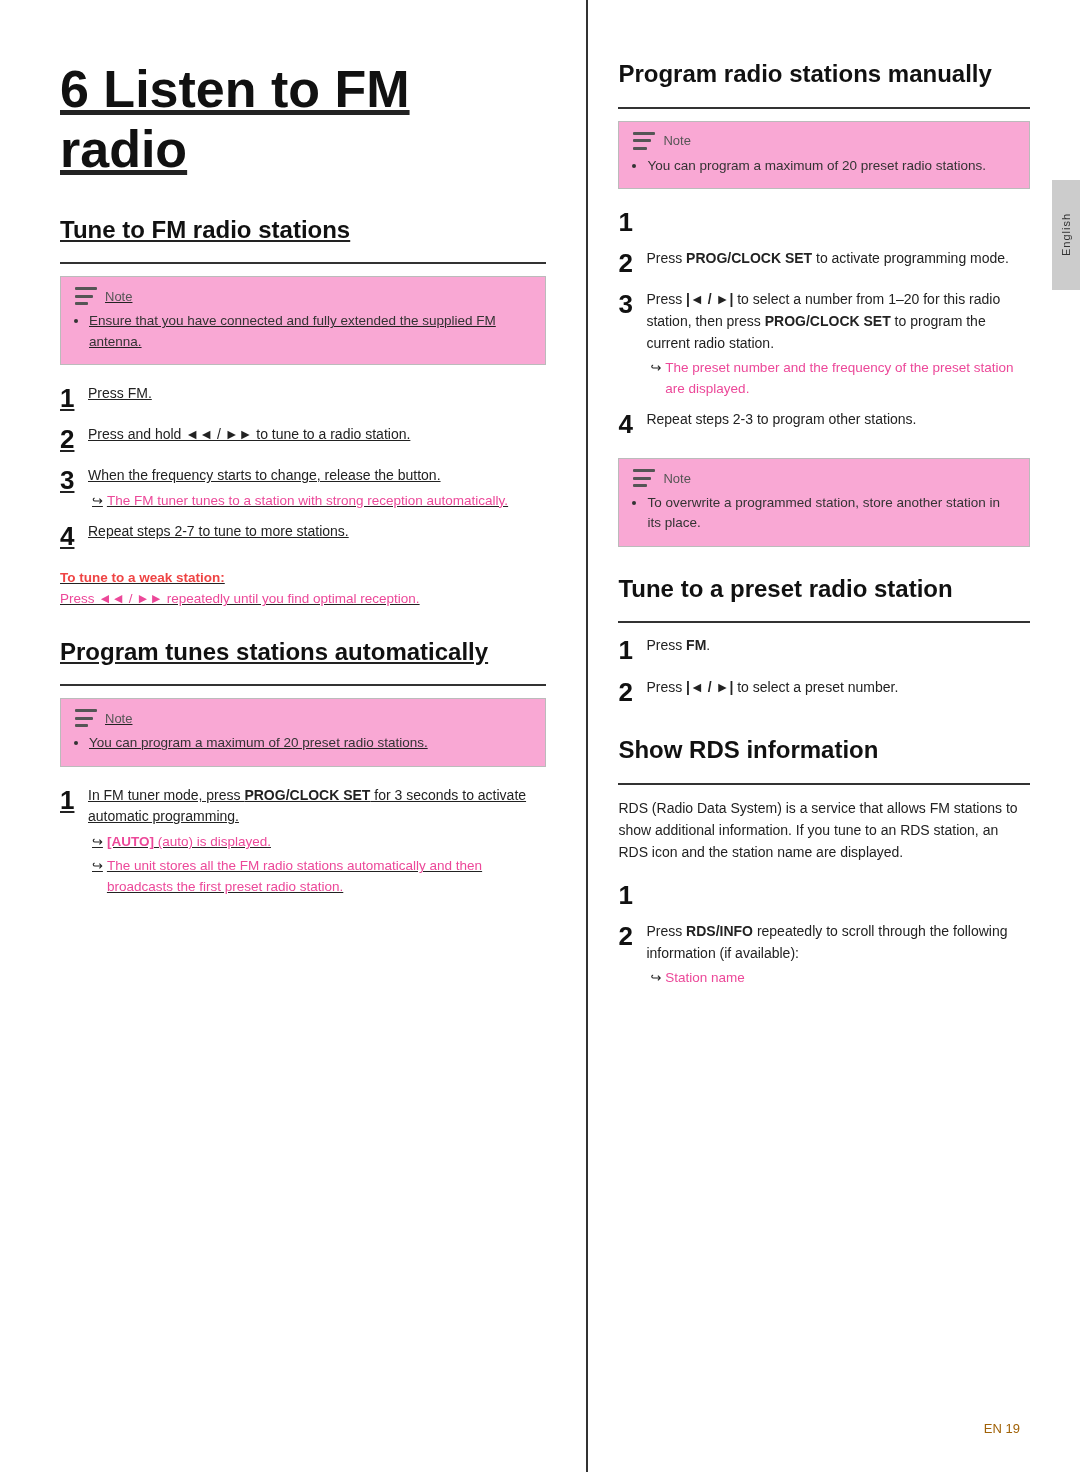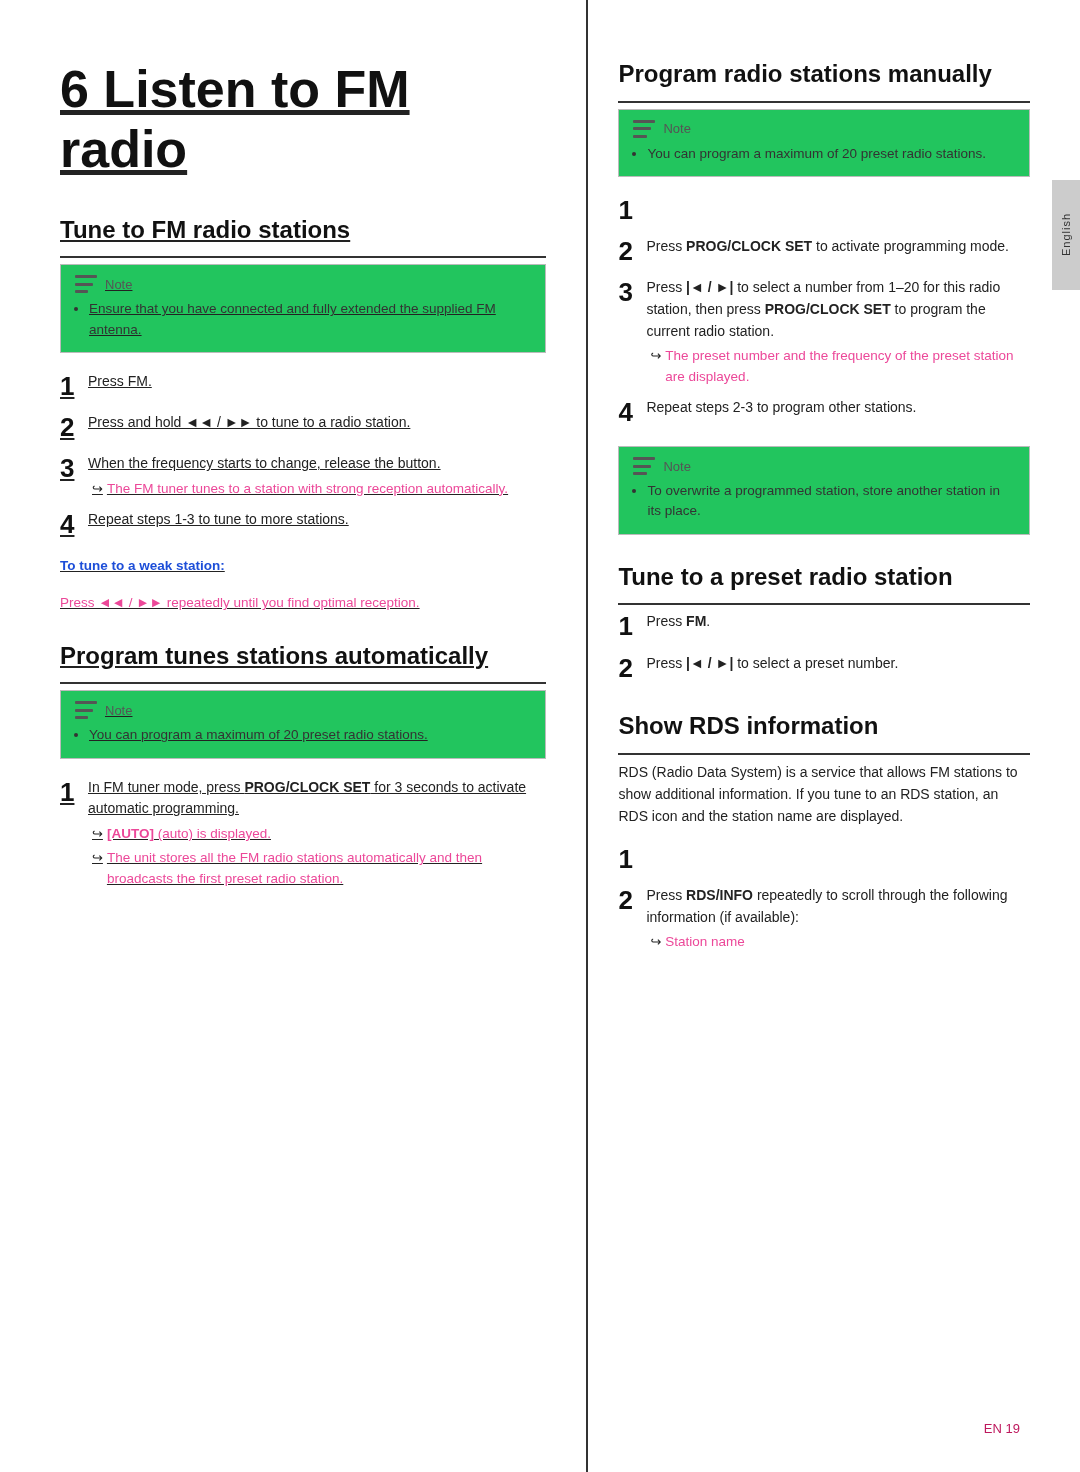--- a/index.html
+++ b/index.html
@@ -63,31 +63,31 @@
       line-height: 1.15;
       margin-bottom: 36px;
     }
 
     
     .section-heading {
       font-size: 24px;
       font-weight: bold;
       color: #111;
       border-bottom: 2px solid #333;
-      padding-bottom: 12px;
-      margin-bottom: 6px;
+      padding-bottom: 18px;
+      margin-bottom: 12px;
       line-height: 1.2;
     }
 
     
     .note-box {
       border: 1px solid #bbb;
       padding: 10px 14px;
       margin-bottom: 18px;
-      background: #22c55e;
+      background: #f9a8d4;
     }
     .note-header {
       display: flex;
       align-items: center;
       margin-bottom: 6px;
     }
     .note-icon {
       width: 22px;
       height: 18px;
       margin-right: 8px;
@@ -152,41 +152,41 @@
     .step-text .arrow-note .arrow-text {
       font-size: 13.5px;
       color: #ec4899;
       line-height: 1.5;
     }
 
     
     .sub-heading {
       font-size: 13.5px;
       font-weight: bold;
-      color: #1d4ed8;
+      color: #ef4444;
       margin-top: 4px;
-      margin-bottom: 20px;
+      margin-bottom: 4px;
     }
     .sub-text {
       font-size: 13.5px;
       color: #ec4899;
       line-height: 1.5;
       margin-bottom: 18px;
     }
 
     
     .section-gap { margin-bottom: 28px; }
 
     
     .footer {
       position: absolute;
       bottom: 36px;
       right: 60px;
       font-size: 13px;
-      color: #be185d;
+      color: #a16207;
     }
   </style>
 </head>
 <body>
 
 <div class="page">
 
   <div class="side-tab">
     <span>English</span>
   </div>
@@ -228,21 +228,21 @@
           <div class="step-text">
             <span>When the frequency starts to change, release the button.</span>
             <div class="arrow-note">
               <span class="arrow">↪</span>
               <span class="arrow-text">The FM tuner tunes to a station with strong reception automatically.</span>
             </div>
           </div>
         </div>
         <div class="step">
           <span class="step-number">4</span>
-          <div class="step-text"><span>Repeat steps 1-3 to tune to more stations.</span></div>
+          <div class="step-text"><span>Repeat steps 2-7 to tune to more stations.</span></div>
         </div>
       </div>
 
       <div class="sub-heading">To tune to a weak station:</div>
       <div class="sub-text">Press ◄◄ / ►► repeatedly until you find optimal reception.</div>
     </div>
 
     <div class="section-gap">
       <h2 class="section-heading">Program tunes stations automatically</h2>
 

